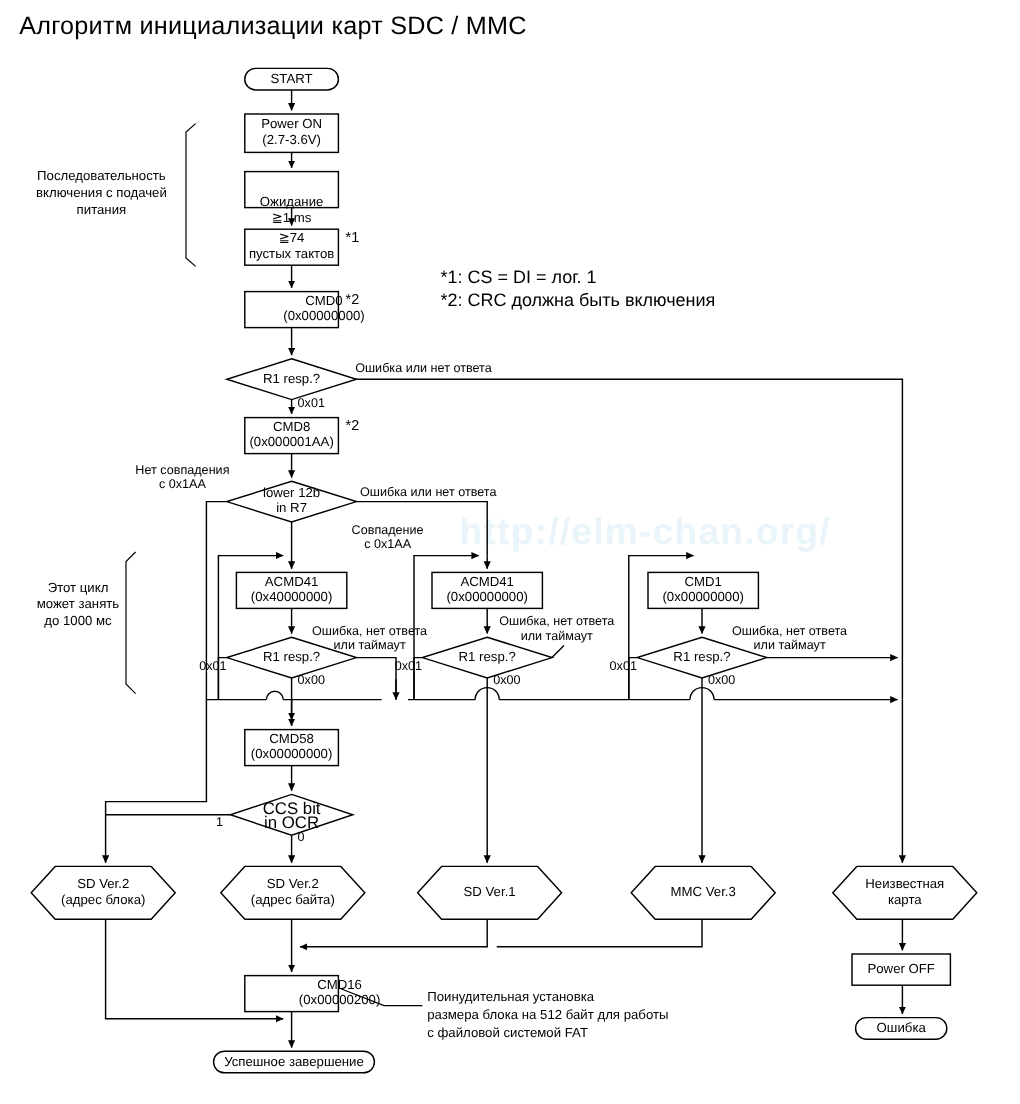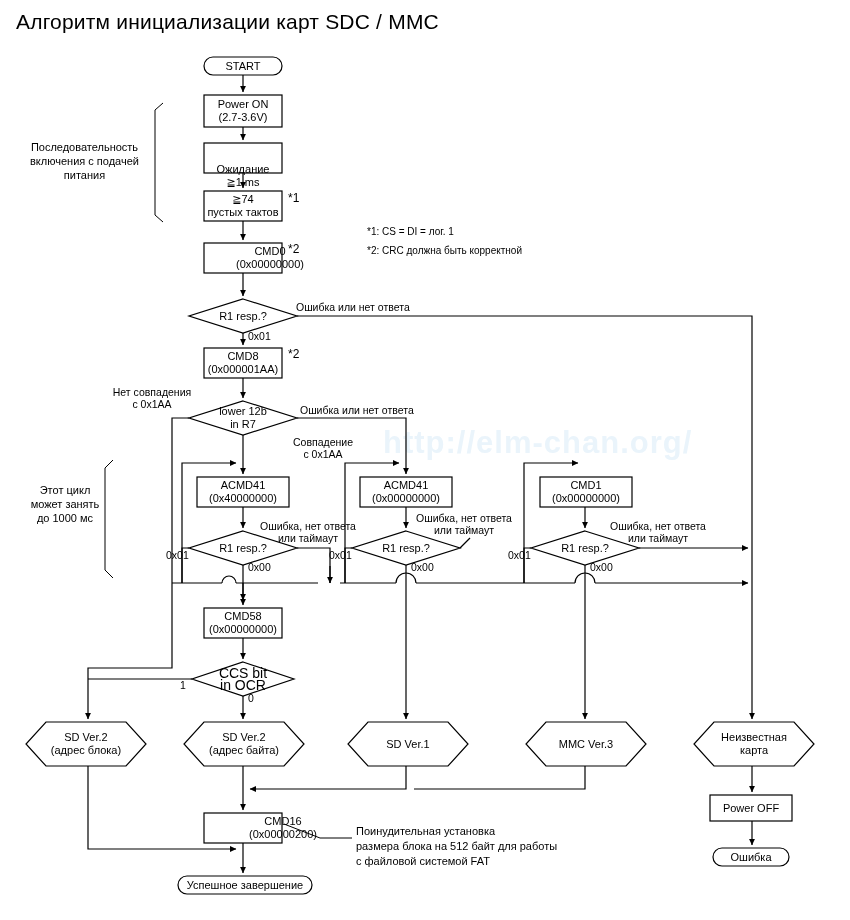--- a/index.html
+++ b/index.html
@@ -4,21 +4,21 @@
 <style>
   html,body{margin:0;padding:0;background:#ffffff;}
   body{width:850px;height:920px;font-family:"Liberation Sans","DejaVu Sans",sans-serif;color:#000;}
   #root{position:relative;width:850px;height:920px;overflow:hidden;}
   #svg-layer{position:absolute;left:0;top:0;width:850px;height:920px;}
   .ttl{position:absolute;left:16px;top:10px;width:850px;text-align:left;font-size:21px;letter-spacing:.2px;}
   .lbl{position:absolute;font-size:10.5px;line-height:12px;white-space:pre;}
   .lbl.c{text-align:center;}
   .node{position:absolute;display:flex;align-items:center;justify-content:center;text-align:center;
         font-size:11px;line-height:13px;white-space:pre;}
-  .note{position:absolute;font-size:10px;line-height:16px;white-space:pre;}
+  .note{position:absolute;font-size:15px;line-height:16px;white-space:pre;}
   .brk{position:absolute;font-size:11px;line-height:14px;text-align:center;white-space:pre;}
   .wm{position:absolute;font-size:31px;font-weight:bold;color:#eaf4fb;letter-spacing:1px;white-space:pre;}
 </style>
 </head>
 <body>
 
 <div id="root">
 
   <div class="wm" style="left:383px;top:425px;">http://elm-chan.org/</div>
 
@@ -173,21 +173,21 @@
 (0x00000200)</div>
   <div class="node" style="left:710px;top:795px;width:82px;height:26px;">Power OFF</div>
   <div class="node" style="left:178px;top:876px;width:134px;height:18px;">Успешное завершение</div>
   <div class="node" style="left:713px;top:848px;width:76px;height:18px;">Ошибка</div>
 
   <div class="lbl" style="left:288px;top:192px;font-size:12px;">*1</div>
   <div class="lbl" style="left:288px;top:243px;font-size:12px;">*2</div>
   <div class="lbl" style="left:288px;top:348px;font-size:12px;">*2</div>
 
   <div class="note" style="left:367px;top:224px;">*1: CS = DI = лог. 1</div>
-  <div class="note" style="left:367px;top:243px;">*2: CRC должна быть корректной</div>
+  <div class="note" style="left:367px;top:243px;">*2: CRC должна быть включения</div>
 
   <div class="brk" style="left:22px;top:140px;width:125px;">Последовательность
 включения с подачей
 питания</div>
   <div class="brk" style="left:20px;top:483px;width:90px;">Этот цикл
 может занять
 до 1000 мс</div>
 
   <div class="lbl" style="left:296px;top:301px;">Ошибка или нет ответа</div>
   <div class="lbl" style="left:248px;top:330px;">0x01</div>

